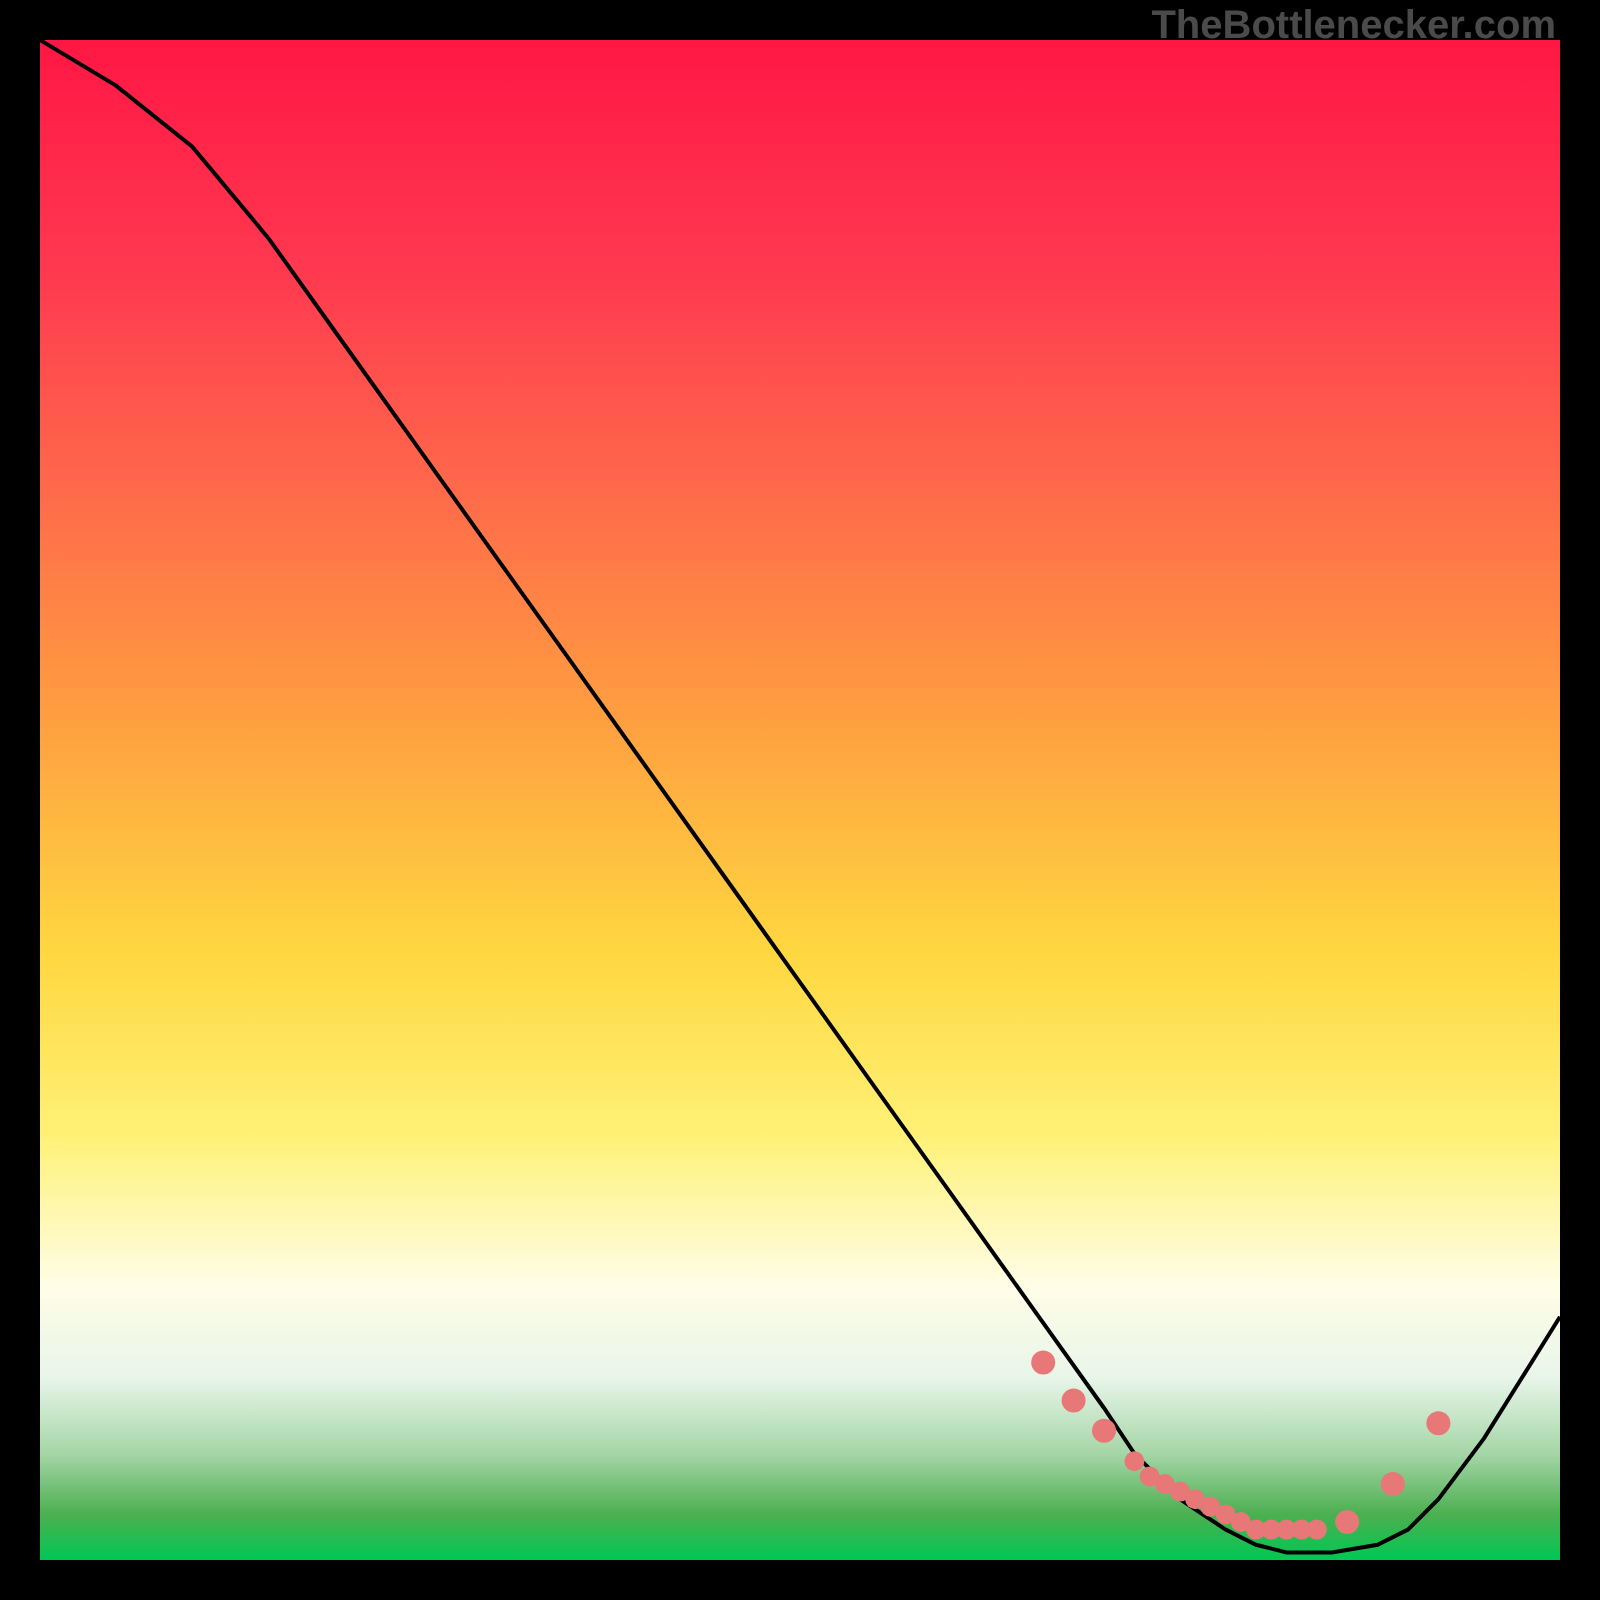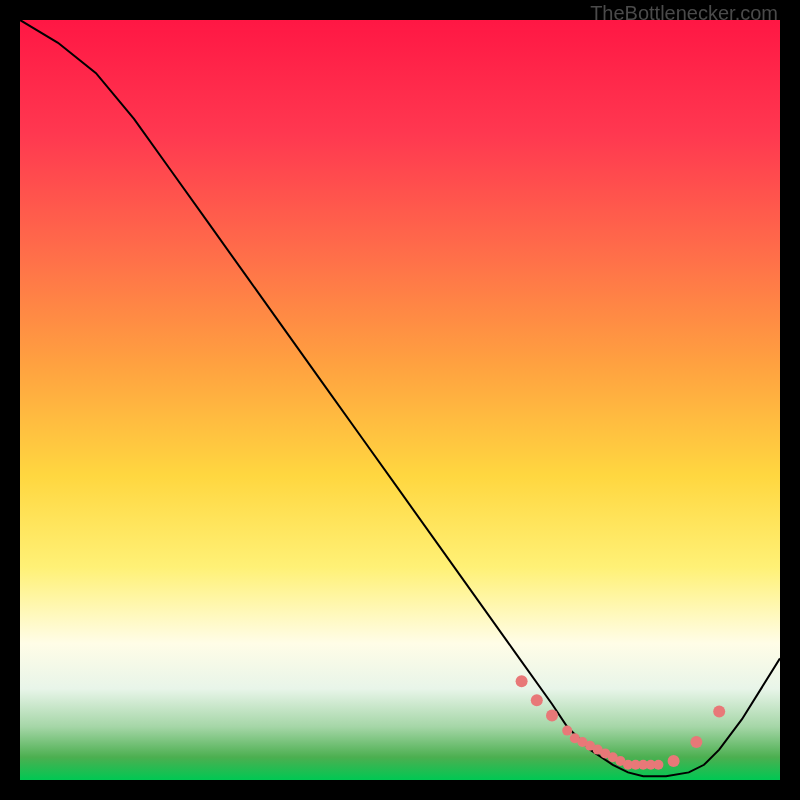--- a/index.html
+++ b/index.html
@@ -25,21 +25,21 @@
     top: 0;
     width: 100%;
     height: 100%;
   }
   .watermark {
     position: absolute;
     top: 2px;
     right: 22px;
     color: #4a4a4a;
     font-size: 20px;
-    font-weight: 400;
+    font-weight: 700;
     z-index: 10;
   }
   svg.curve {
     position: absolute;
     left: 0;
     top: 0;
     width: 100%;
     height: 100%;
     z-index: 5;
   }

